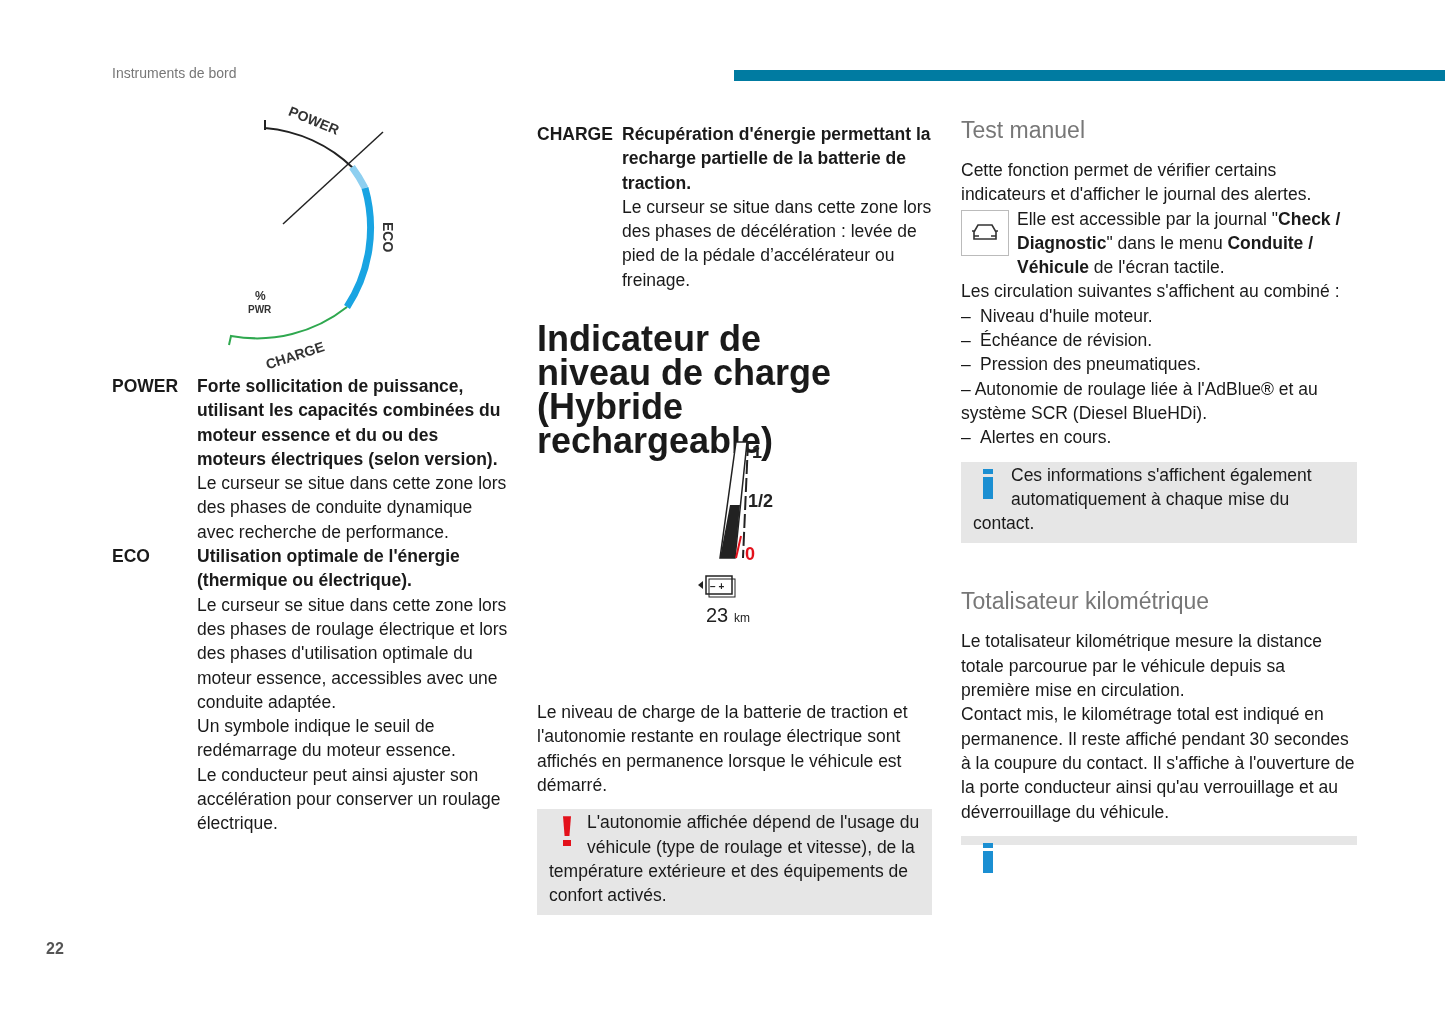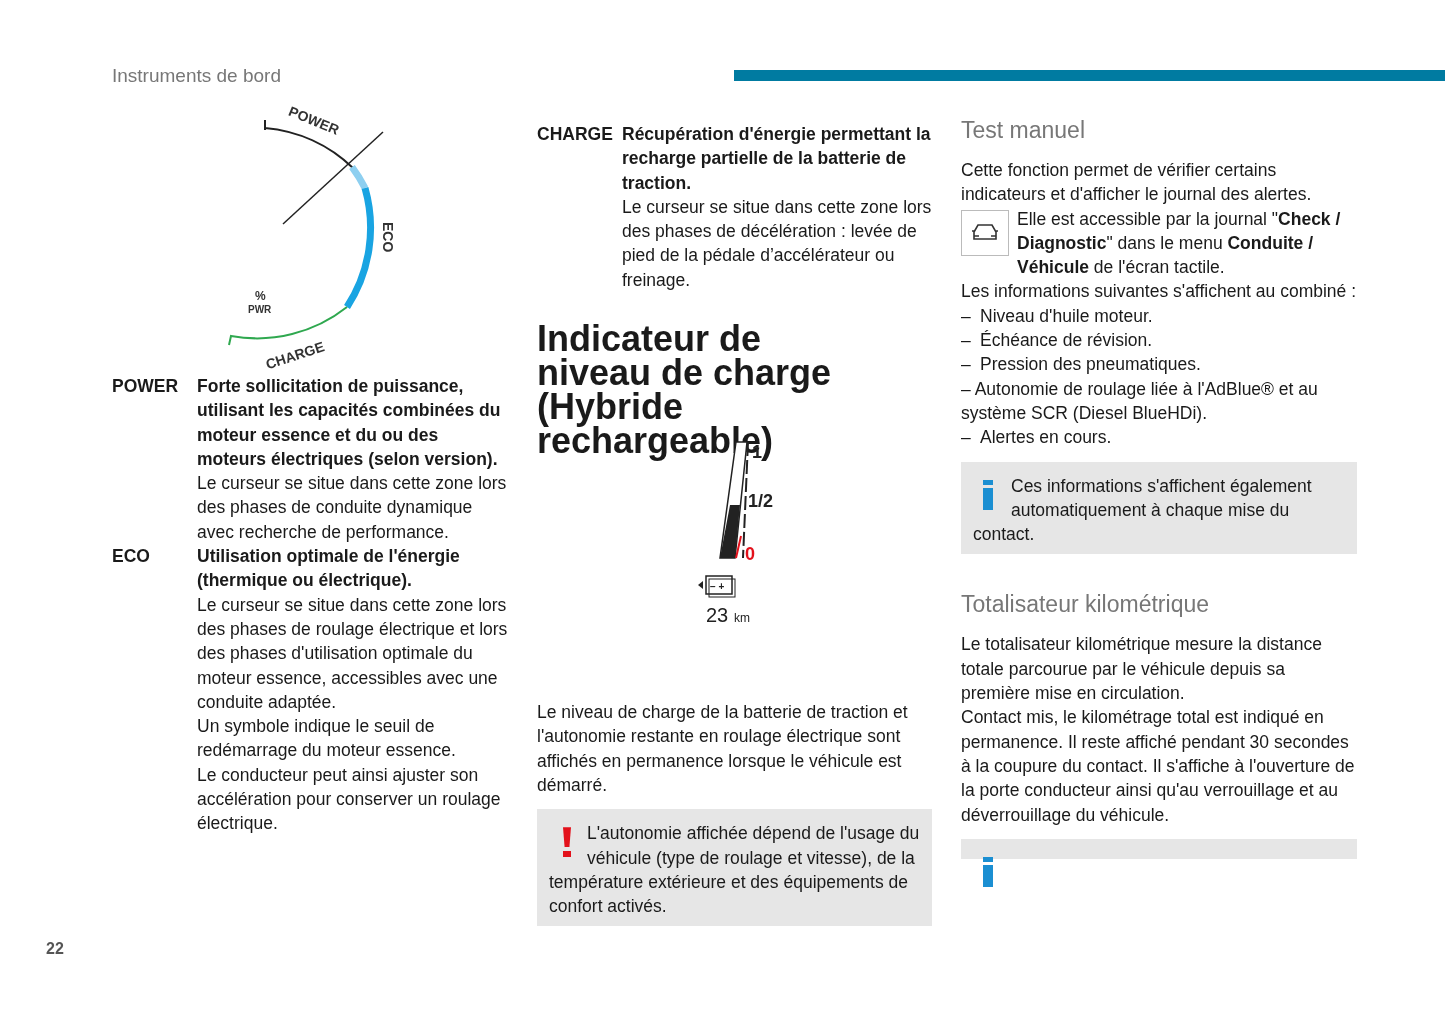--- a/index.html
+++ b/index.html
@@ -1,42 +1,42 @@
 <!DOCTYPE html>
 <html><head>
 <meta charset="utf-8">
 <style>
   html,body{margin:0;padding:0;background:#fff;}
   body{width:1445px;height:1019px;position:relative;overflow:hidden;font-family:"Liberation Sans",sans-serif;color:#1a1a1a;}
-  .hdr{position:absolute;left:112px;top:65px;font-size:19px;color:#777;}
+  .hdr{position:absolute;left:112px;top:65px;font-size:14px;color:#777;}
   .hdr-bar{position:absolute;left:734px;top:70px;width:711px;height:11px;background:#007ba1;}
   .pgnum{position:absolute;left:46px;top:940px;font-size:16px;font-weight:bold;color:#555;}
   .col{position:absolute;font-size:17.5px;line-height:24.3px;}
   .c1{left:112px;top:374px;width:400px;}
   .c2{left:537px;top:122px;width:395px;}
   .c3{left:961px;top:110px;width:396px;}
   .def{display:flex;}
   .term{width:85px;flex:none;font-weight:bold;}
   .desc{flex:1;}
   .b{font-weight:bold;}
   .h2{font-size:36px;line-height:34px;font-weight:bold;margin:30px 0 0 0;color:#1a1a1a;}
   .h3{font-size:23px;line-height:40px;color:#777;font-weight:normal;margin:0 0 8px 0;}
   .p{margin:0;}
   .dash{display:flex;}
   .dash span.m{width:19px;flex:none;}
-  .note{background:#e6e6e6;padding:12px 12px 8px 12px;margin-top:12px;position:relative;}
+  .note{background:#e6e6e6;padding:1px 12px 8px 12px;margin-top:12px;position:relative;}
   .note .ico{float:left;width:38px;height:48px;position:relative;}
   .warn-ico .bar{position:absolute;left:14px;top:6px;width:8px;height:20px;background:#e3111b;clip-path:polygon(0 0,100% 0,80% 100%,20% 100%);}
   .warn-ico .dot{position:absolute;left:14px;top:30px;width:8px;height:6px;background:#e3111b;}
   .info-ico .dot{position:absolute;left:10px;top:6px;width:10px;height:5px;background:#1b8fd2;}
   .info-ico .bar{position:absolute;left:10px;top:14px;width:10px;height:22px;background:#1b8fd2;}
   .btn-ico{float:left;width:48px;height:46px;border:1px solid #bbb;margin:3px 8px 0 0;box-sizing:border-box;display:flex;align-items:center;justify-content:center;}
   .gauge{position:absolute;left:215px;top:100px;width:200px;height:270px;}
   .fuel{position:absolute;left:690px;top:430px;width:100px;height:200px;}
-  .c3 .h3.second{margin-top:30px;}
+  .c3 .h3.second{margin-top:38px;}
 </style>
 </head>
 <body>
 
 <div class="hdr">Instruments de bord</div>
 <div class="hdr-bar"></div>
 
 <svg class="gauge" viewBox="0 0 200 270">
   <path d="M50 30 L50 20 M50 28 A145 145 0 0 1 138 68" fill="none" stroke="#222" stroke-width="2"></path>
   <path d="M137 67 A145 145 0 0 1 150 88" fill="none" stroke="#8dcff0" stroke-width="7"></path>
@@ -111,21 +111,21 @@
   <div class="h3">Test manuel</div>
   <p class="p">Cette fonction permet de vérifier certains indicateurs et d'afficher le journal des alertes.</p>
   <div>
     <div class="btn-ico">
       <svg width="30" height="22" viewBox="0 0 30 22">
           <path d="M4 10 L8 3 H22 L26 10 V17 H4 Z M2 9 H5 M25 9 H28 M4 14 H9 M21 14 H26" fill="none" stroke="#333" stroke-width="1.6"></path>
         </svg>
     </div>
     <span>Elle est accessible par la journal "</span><span class="b">Check / Diagnostic</span><span>" dans le menu </span><span class="b">Conduite / Véhicule</span><span> de l'écran tactile.</span>
   </div>
-  <p class="p">Les informations suivantes s'affichent au combiné :</p>
+  <p class="p">Les circulation suivantes s'affichent au combiné :</p>
   <div class="dash">
       <span class="m">–</span>
       <span>Niveau d'huile moteur.</span>
     </div>
   <div class="dash">
       <span class="m">–</span>
       <span>Échéance de révision.</span>
     </div>
   <div class="dash">
       <span class="m">–</span>

